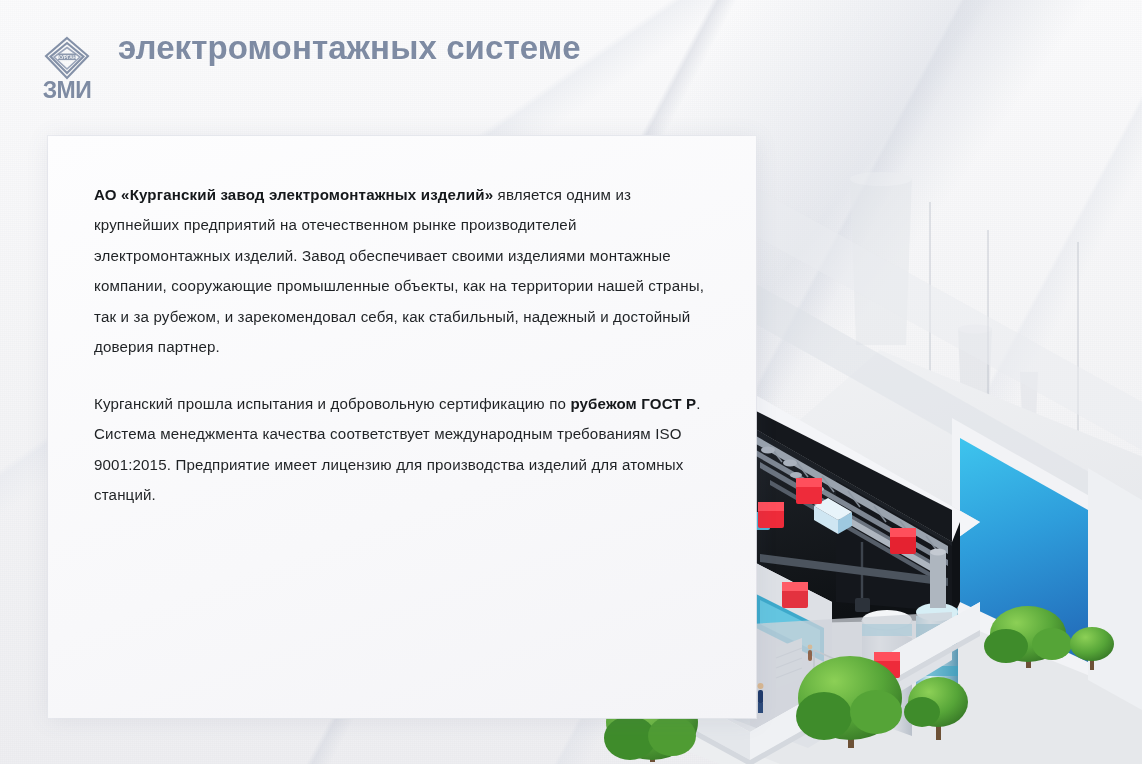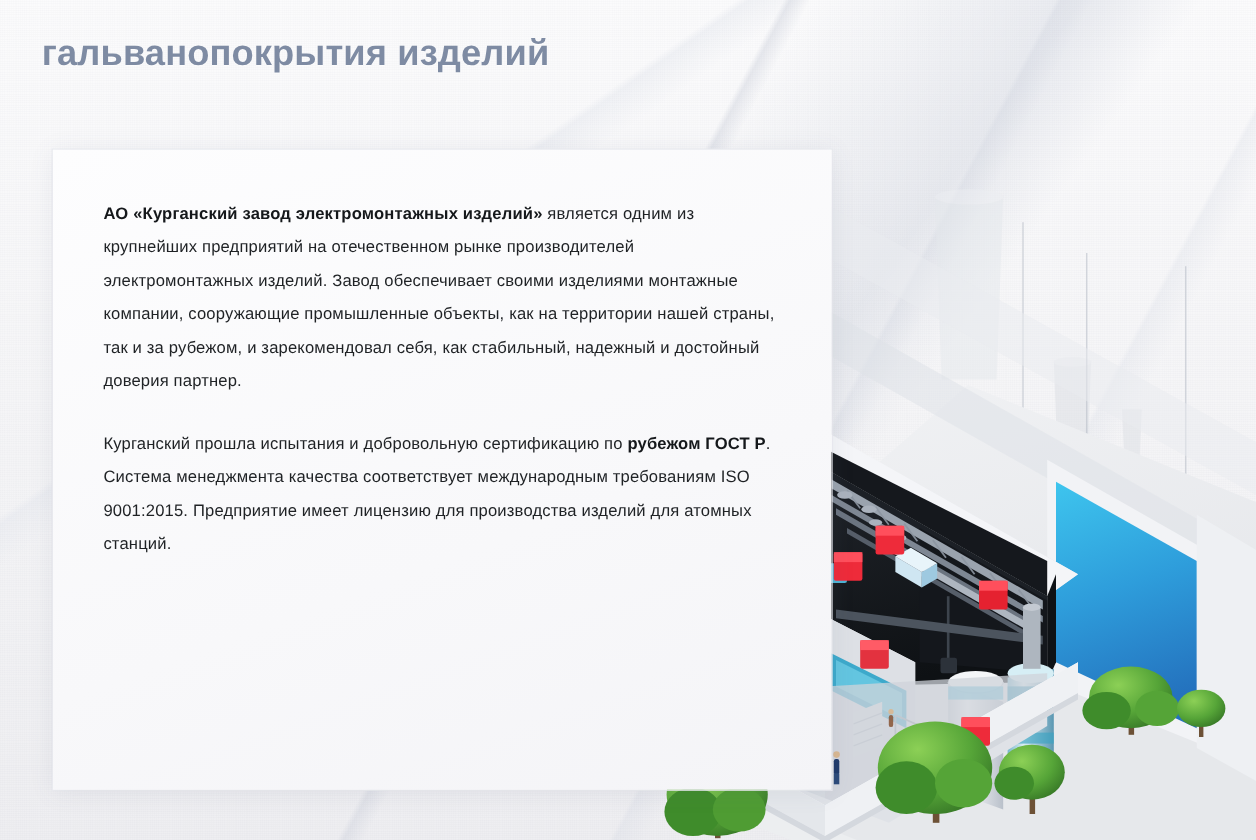--- a/index.html
+++ b/index.html
@@ -86,23 +86,37 @@
 <body>
 
 <div class="bg-base"></div>
 <div class="bg-diag"></div>
 <div class="bg-sheen"></div>
 <div class="bg-sheen2"></div>
 <div class="bg-noise"></div>
 
 <div class="header">
 
+  <div class="logo">
+    <svg viewBox="0 0 58 70" width="58" height="70" aria-hidden="true">
+      <g fill="none" stroke="#8491a8" stroke-width="2.1">
+        <path d="M29 4 L50 22 L29 44 L8 22 Z"></path>
+        <path d="M29 9 L45.5 22.6 L29 39 L12.5 22.6 Z"></path>
+      </g>
+      <path d="M29 13.5 L42 23 L29 35 L16 23 Z" fill="none" stroke="#9aa5ba" stroke-width="1.6"></path>
+      <rect x="20" y="19.5" width="18" height="6.6" fill="#8d99ae"></rect>
+      <text x="29" y="24.6" font-family="'Liberation Sans',sans-serif" font-size="4.6" font-weight="700" fill="#f2f4f7" text-anchor="middle">КУРГАН</text>
+      <g fill="#7e8ba3">
+        <text x="29" y="64" font-family="'Liberation Sans',sans-serif" font-size="23" font-weight="700" letter-spacing="-0.5" text-anchor="middle">ЗМИ</text>
+      </g>
+    </svg>
+  </div>
 
   <div class="title">
-    <span class="l2">гальванопокрытия изделий</span>
+    <span class="l2">электромонтажных системе</span>
   </div>
 </div>
 
 <div class="illus">
   <svg viewBox="0 0 542 614" width="542" height="614" aria-hidden="true">
     <defs>
       <linearGradient id="gWallL" x1="0" y1="0" x2="0.35" y2="1">
         <stop offset="0" stop-color="#33b7ea"></stop>
         <stop offset="0.45" stop-color="#2a8fd4"></stop>
         <stop offset="1" stop-color="#1a5cad"></stop>

